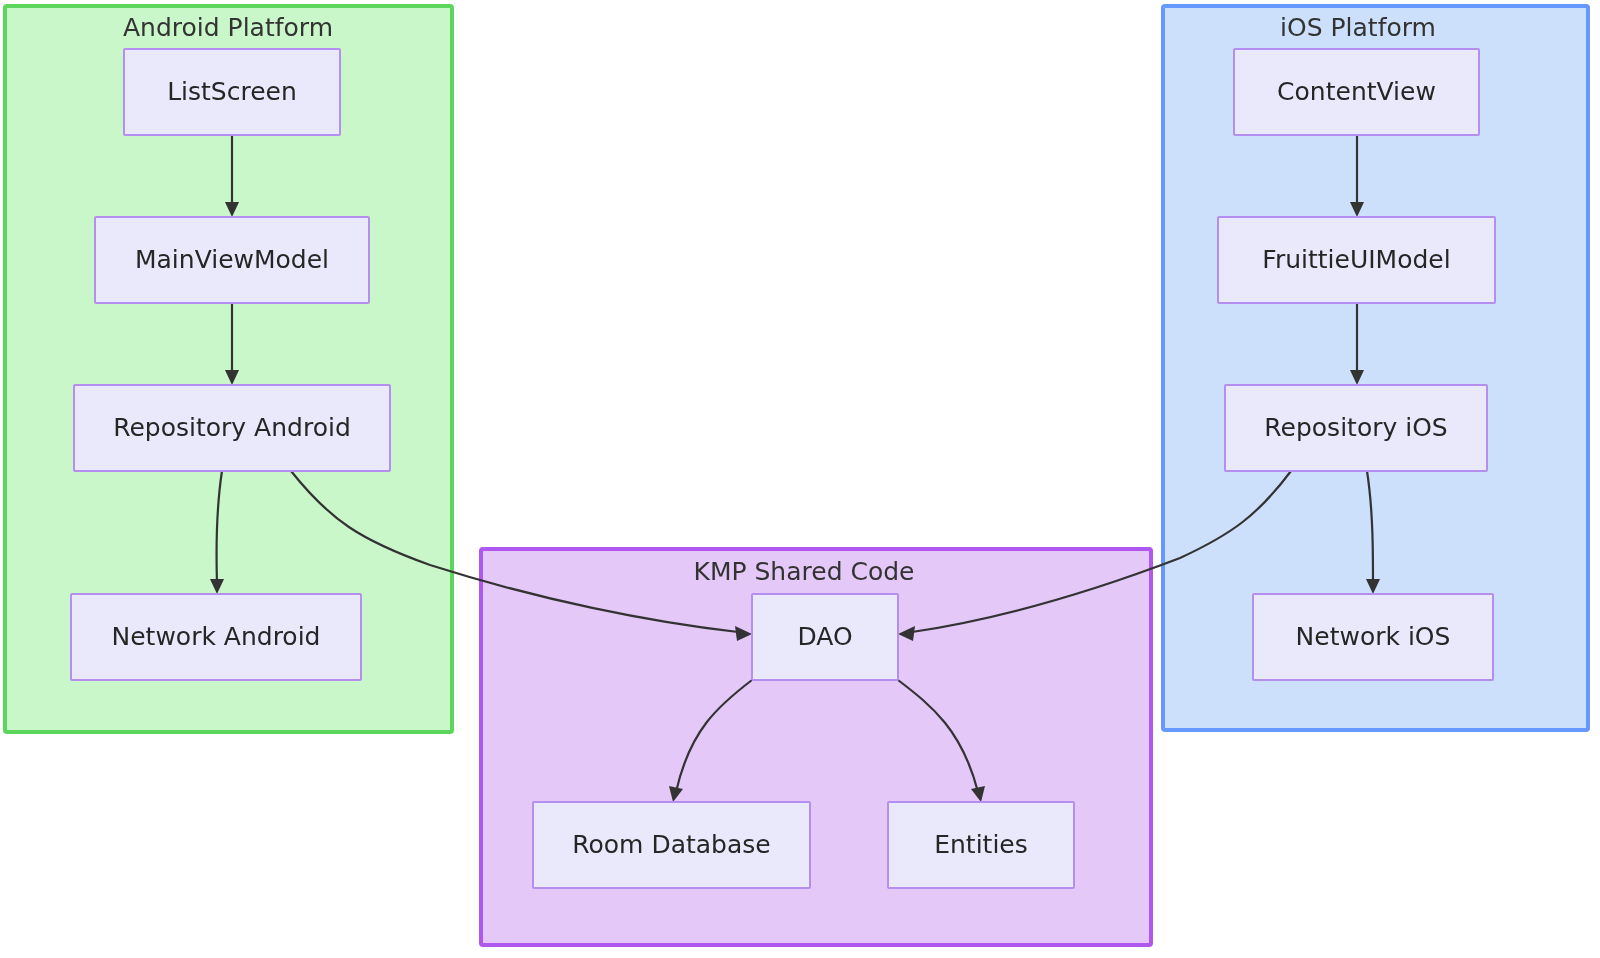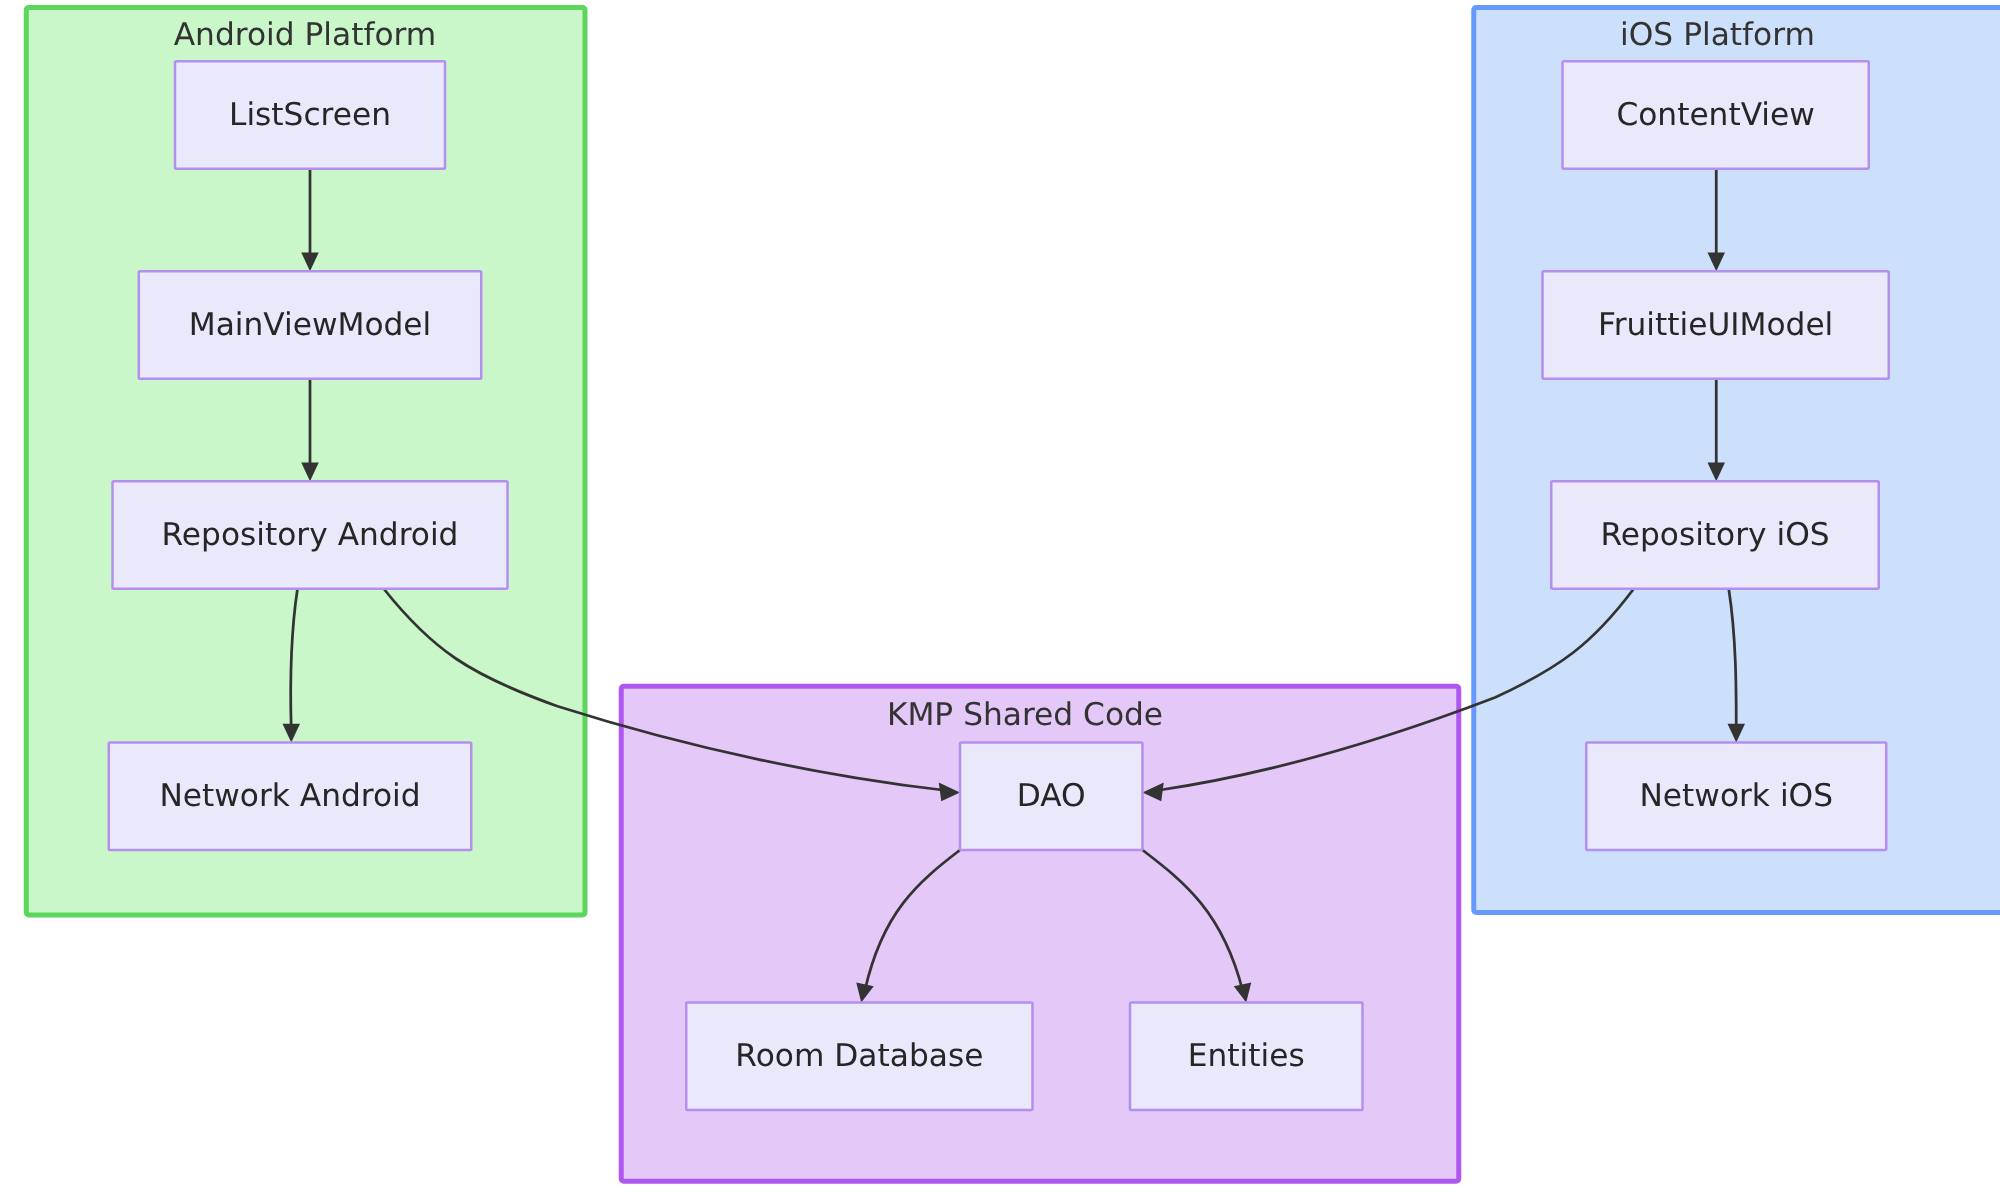--- a/index.html
+++ b/index.html
@@ -11,21 +11,20 @@
   body {
     width: 1600px;
     height: 958px;
     font-family: "DejaVu Sans", "Liberation Sans", sans-serif;
     overflow: hidden;
   }
   #diagram-root {
     position: relative;
     width: 1304px;
     height: 958px;
-    margin-left: 16px;
   }
   svg.flowchart {
     display: block;
     width: 1600px;
     height: 958px;
   }
   .cluster-rect {
     stroke-width: 4px;
   }
   .cluster-label {

